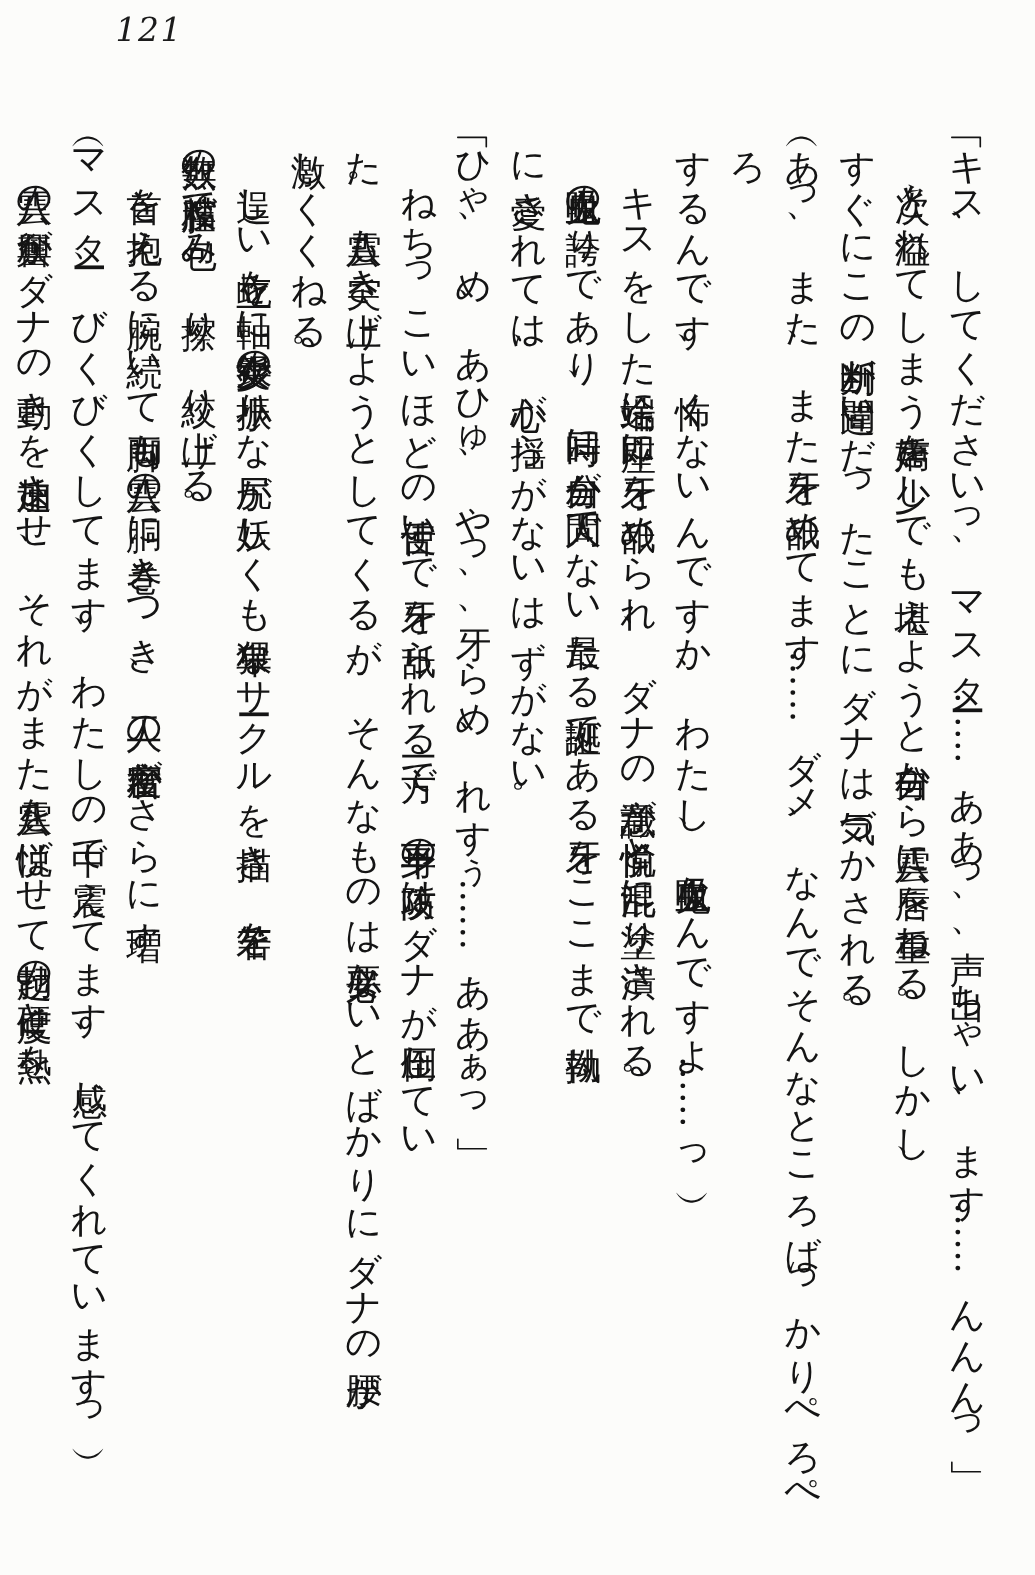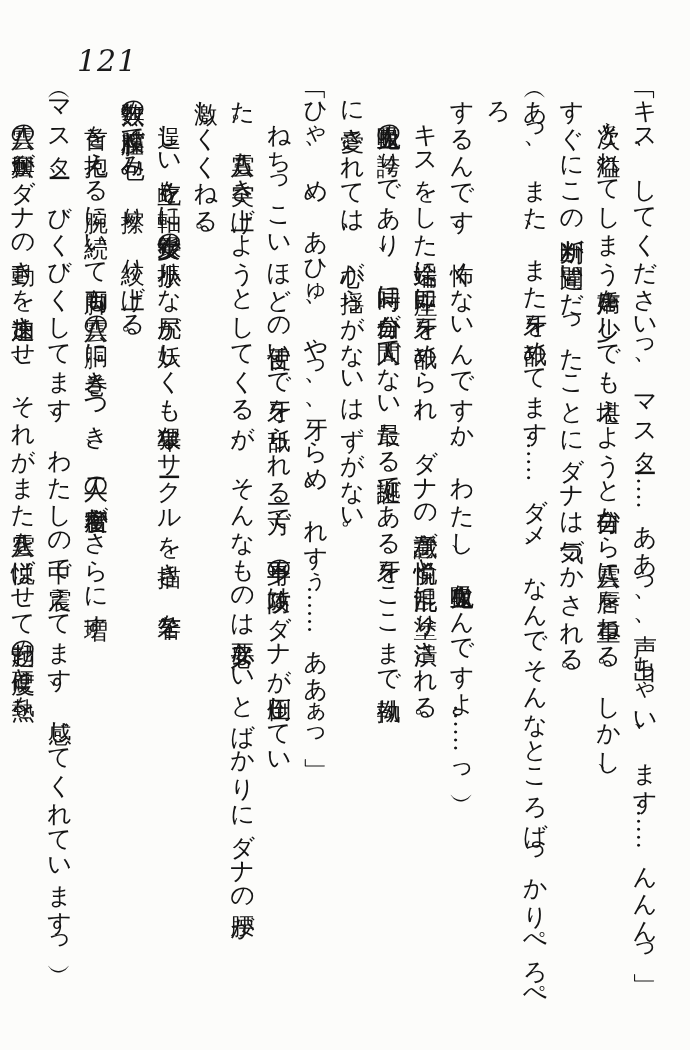--- a/index.html
+++ b/index.html
@@ -13,26 +13,25 @@
     height: 1050px;
     background: #fcfcfa;
     overflow: hidden;
     font-family: "DejaVu Serif", "Liberation Serif", serif;
     color: #151515;
   }
   .page-number {
     position: absolute;
     top: 8px;
     left: 77px;
-    font-size: 30px;
+    font-size: 22px;
     font-style: italic;
     letter-spacing: 1px;
     color: #1b1b1b;
     font-family: "DejaVu Serif", "Liberation Serif", serif;
-    margin-top: 35px;
   }
   .text-block {
     position: absolute;
     top: 84px;
     right: 27px;
     height: 925px;
     width: 625px;
     writing-mode: vertical-rl;
     text-orientation: mixed;
     font-size: 24px;

